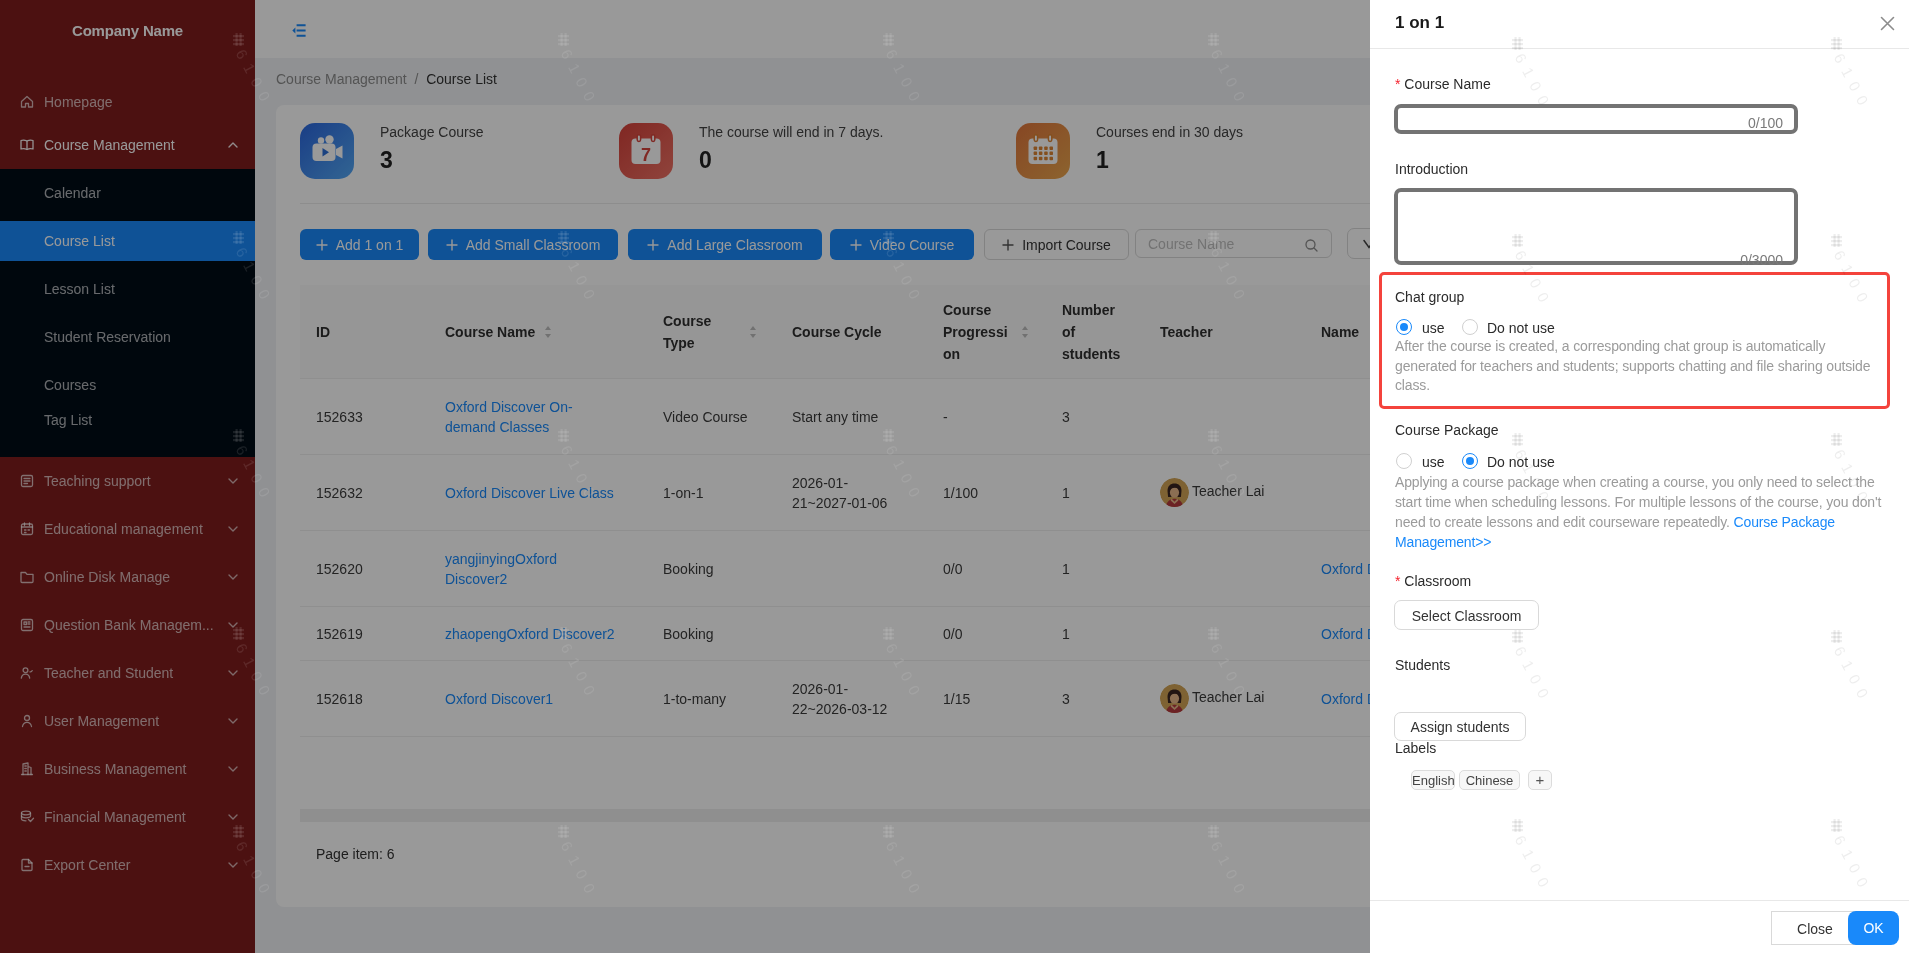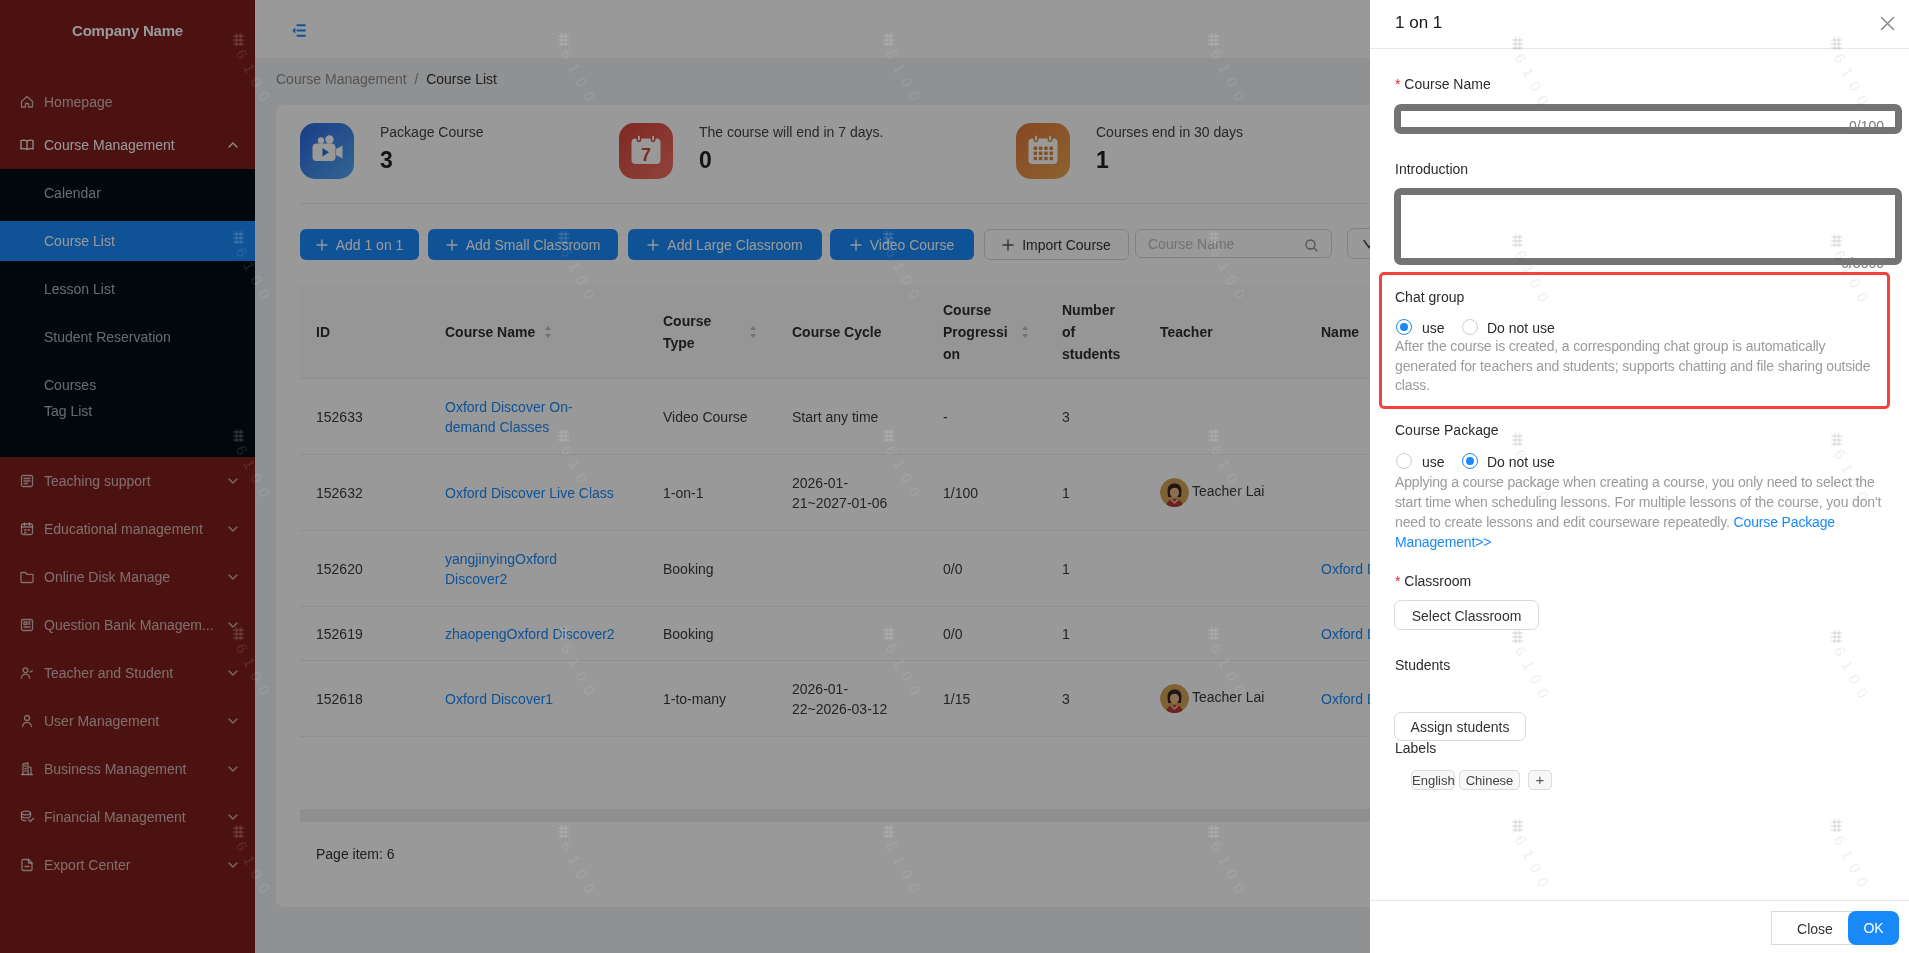--- a/index.html
+++ b/index.html
@@ -20,21 +20,21 @@
   background:#fff;color:#bfbfbf;font-size:14px;line-height:29px;padding-left:12px;box-sizing:border-box}
 .dropbtn{position:absolute;left:1092px;top:228px;width:70px;height:31px;border:1px solid #d9d9d9;border-radius:7px;background:#fff;box-sizing:border-box}
 .tbl{position:absolute;left:24px;top:180px;border-collapse:collapse;table-layout:fixed;font-size:14px;color:#3b3b3b}
 .tbl td{padding:0 16px;border-bottom:1px solid #efefef;vertical-align:middle;line-height:20px;overflow:hidden;white-space:nowrap}
 .tbl .th td{background:#fafafa;font-weight:700;height:93px;line-height:22px;color:#2f2f2f}
 .lk{color:#1989fa;text-decoration:none;cursor:pointer}
 .mask{position:absolute;left:0;top:0;width:1909px;height:953px;background:rgba(0,0,0,0.40);z-index:10}
 .drawer{position:absolute;left:1370px;top:0;width:539px;height:953px;background:#fff;z-index:20;font-size:14px}
 .lbl{position:absolute;left:25px;font-size:14px;color:#2b2b2b;line-height:15px}
 .req{color:#f5222d}
-.inp{position:absolute;left:24px;width:508px;border:7px solid #737373;border-radius:7px;background:#fff;box-sizing:border-box}
+.inp{position:absolute;left:24px;width:404px;border:4px solid #737373;border-radius:7px;background:#fff;box-sizing:border-box}
 .cnt{position:absolute;right:11px;color:#7a7a7a;font-size:14px}
 .rlbl{position:absolute;font-size:14px;color:#2b2b2b}
 .desc{position:absolute;left:25px;width:502px;font-size:14px;line-height:19.7px;color:#9b9b9b;letter-spacing:-0.15px}
 .obtn{position:absolute;left:24px;border:1px solid #d9d9d9;border-radius:7px;background:#fff;color:#333;
   font-size:14px;text-align:center;box-sizing:border-box}
 .tag{position:absolute;top:770px;height:20px;background:#f7f7f7;border:1px solid #dcdcdc;border-radius:5px;
   font-size:13px;color:#444;text-align:center;line-height:20px;box-sizing:border-box}
 </style></head>
 <body>
 <div class="sidebar">
@@ -49,21 +49,21 @@
           <path stroke="rgba(255,255,255,0.95)" fill="none" stroke-width="1.3" stroke-linecap="round" stroke-linejoin="round" d="M8 4v8"></path>
         </svg></span>Course Management</div>
 <svg style="position:absolute;left:228px;top:141px" width="10" height="8" viewBox="0 0 10 8">
       <path d="M1 6 5 2 9 6" stroke="rgba(255,255,255,0.9)" stroke-width="1.4" fill="none" stroke-linecap="round" stroke-linejoin="round"></path>
     </svg>
 <div class="smi" style="top:185px;color:rgba(255,255,255,0.68)">Calendar</div>
 <div class="smi" style="top:233px;color:#ffffff">Course List</div>
 <div class="smi" style="top:281px;color:rgba(255,255,255,0.68)">Lesson List</div>
 <div class="smi" style="top:329px;color:rgba(255,255,255,0.68)">Student Reservation</div>
 <div class="smi" style="top:377px;color:rgba(255,255,255,0.68)">Courses</div>
-<div class="smi" style="top:403px;color:rgba(255,255,255,0.68)">Tag List</div>
+<div class="smi" style="top:412px;color:rgba(255,255,255,0.68)">Tag List</div>
 <div class="mi" style="top:473px;color:rgba(255,255,255,0.68)"><span class="mico"><svg width="16" height="16" viewBox="0 0 16 16">
           <rect stroke="rgba(255,255,255,0.7)" fill="none" stroke-width="1.3" stroke-linecap="round" stroke-linejoin="round" x="2.5" y="2.5" width="11" height="11" rx="1.5"></rect>
           <path stroke="rgba(255,255,255,0.7)" fill="none" stroke-width="1.3" stroke-linecap="round" stroke-linejoin="round" d="M5 5.5h6M5 8h6M5 10.5h3.5"></path>
         </svg></span>Teaching support</div>
 <svg style="position:absolute;left:228px;top:477px" width="10" height="8" viewBox="0 0 10 8">
       <path d="M1 2 5 6 9 2" stroke="rgba(255,255,255,0.65)" stroke-width="1.4" fill="none" stroke-linecap="round" stroke-linejoin="round"></path>
     </svg>
 <div class="mi" style="top:521px;color:rgba(255,255,255,0.68)"><span class="mico"><svg width="16" height="16" viewBox="0 0 16 16">
           <rect stroke="rgba(255,255,255,0.7)" fill="none" stroke-width="1.3" stroke-linecap="round" stroke-linejoin="round" x="2.5" y="3" width="11" height="10.5" rx="1.5"></rect>
           <path stroke="rgba(255,255,255,0.7)" fill="none" stroke-width="1.3" stroke-linecap="round" stroke-linejoin="round" d="M2.5 6h11M5.5 2v2.5M10.5 2v2.5M5.5 9h1.5M9 9h1.5M5.5 11.5h1.5"></path>
@@ -608,21 +608,21 @@
         <rect x="-1" y="-1" width="11" height="2.2"></rect>
         <rect x="-1" y="3" width="11" height="2.2"></rect>
         <rect x="1.5" y="-7" width="2.2" height="13"></rect>
         <rect x="5.5" y="-7" width="2.2" height="13"></rect>
       </g>
       <text x="12" y="5" font-size="15" letter-spacing="7.5" font-family="Liberation Sans,sans-serif">6100</text>
     </g>
   </svg>
 <div class="mask"></div>
 <div class="drawer">
-<div style="position:absolute;left:25px;top:13px;font-size:17px;font-weight:400;color:#1a1a1a">1 on 1</div>
+<div style="position:absolute;left:25px;top:13px;font-size:17px;font-weight:700;color:#1a1a1a">1 on 1</div>
 <svg style="position:absolute;left:510px;top:16px" width="15" height="15" viewBox="0 0 15 15">
       <path d="M1.5 1.5 13.5 13.5 M13.5 1.5 1.5 13.5" stroke="#8c8c8c" stroke-width="1.6" stroke-linecap="round"></path>
     </svg>
 <div style="position:absolute;left:0;top:48px;width:539px;height:1px;background:#e8e8e8"></div>
 <div class="lbl" style="top:77px"><span class="req">*</span> Course Name</div>
 <div class="inp" style="top:104px;height:30px">
       <span class="cnt" style="top:7px">0/100</span>
     </div>
 <div class="lbl" style="top:162px">Introduction</div>
 <div class="inp" style="top:188px;height:77px">

